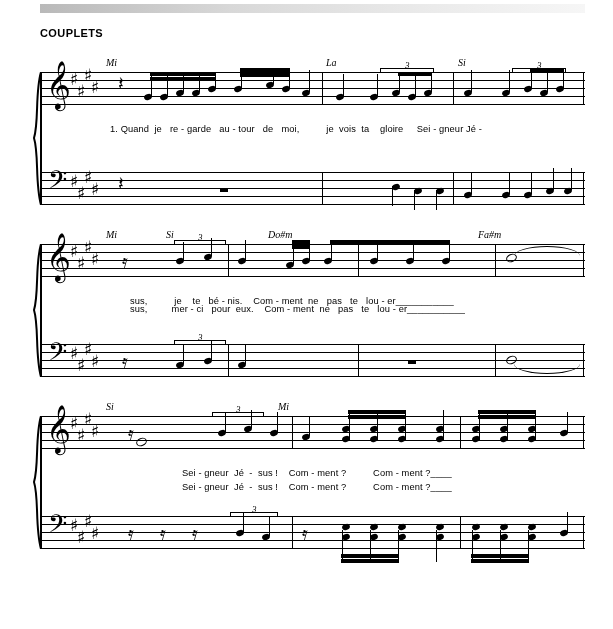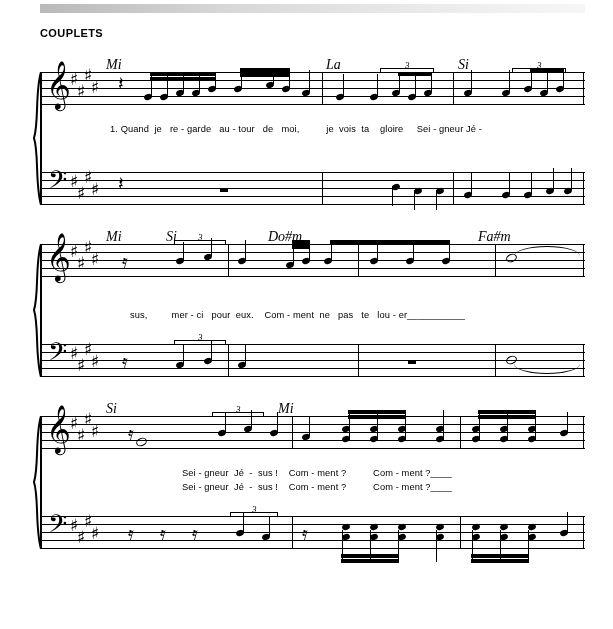--- a/index.html
+++ b/index.html
@@ -161,21 +161,21 @@
     position: absolute;
     border-top: 1px solid #000;
     height: 3px;
     border-left: 1px solid #000;
     border-right: 1px solid #000;
   }
   .chord {
     position: absolute;
     font-family: "Liberation Serif", serif;
     font-style: italic;
-    font-size: 14px;
+    font-size: 10px;
   }
   .lyric-line {
     position: absolute;
     white-space: pre;
     font-family: "Liberation Sans", sans-serif;
     font-size: 9.3px;
     letter-spacing: 0.1px;
   }
 </style>
 </head>
@@ -407,21 +407,22 @@
     <div class="triplet-bracket" style="left:134px;top:108px;width:50px;"></div>
 
     <div class="note" style="left:198px;top:130px;"></div>
     <div class="stem" style="left:205px;top:112px;height:20px;"></div>
 
     <div class="wholerest" style="left:368px;top:128px;"></div>
 
     <div class="note hollow" style="left:466px;top:124px;"></div>
     <div class="tie" style="left:474px;top:132px;width:66px;height:9px;"></div>
 
-    <div class="lyric-line" style="left:90px;top:78px;">sus,         mer - ci   pour  eux.    Com - ment  ne   pas   te   lou - er___________</div>
+    <div class="lyric-line" style="left:90px;top:64px;">sus,          je    te   bé - nis.    Com - ment  ne   pas   te   lou - er___________</div>
+    <div class="lyric-line" style="left:90px;top:72px;">sus,         mer - ci   pour  eux.    Com - ment  ne   pas   te   lou - er___________</div>
   </div>
 
   <div class="system" style="top:404px;height:160px;">
 
     <div class="chord" style="left:66px;top:-3px;">Si</div>
     <div class="chord" style="left:238px;top:-3px;">Mi</div>
 
     <div class="triplet" style="left:196px;top:0px;">3</div>
     <div class="triplet-bracket" style="left:172px;top:8px;width:50px;"></div>
 

